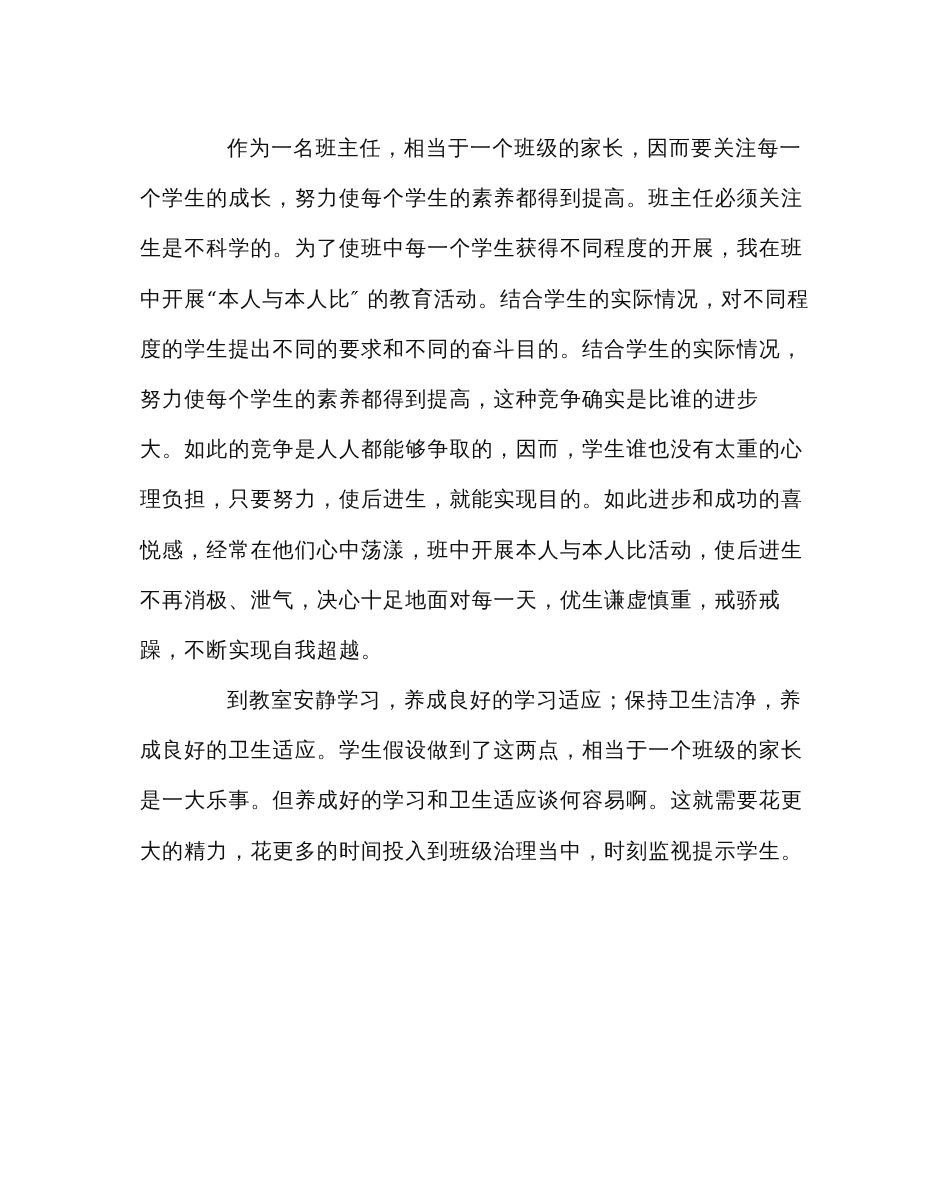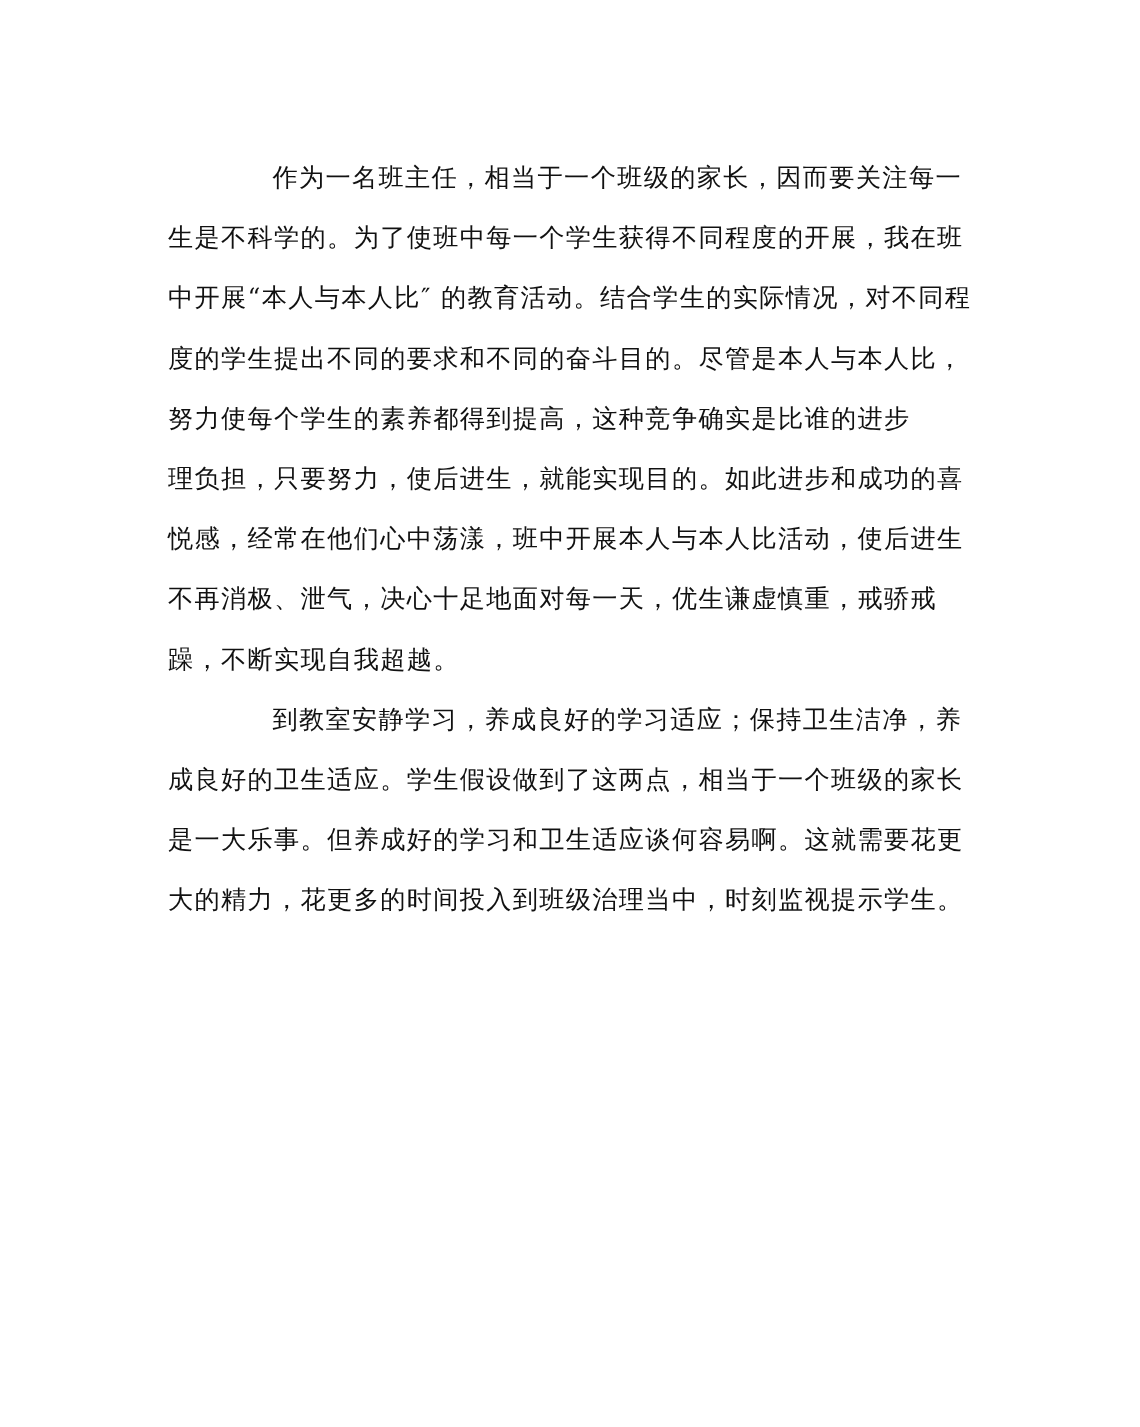--- a/index.html
+++ b/index.html
@@ -17,24 +17,26 @@
   .indent { padding-left: 87px; }
 </style>
 </head>
 <body>
 
 <div class="page">
   <div class="content">
 
     <div>
       <div class="line indent">作为一名班主任，相当于一个班级的家长，因而要关注每一</div>
+      <div class="line">个学生的成长，努力使每个学生的素养都得到提高。班主任必须关注</div>
       <div class="line">生是不科学的。为了使班中每一个学生获得不同程度的开展，我在班</div>
       <div class="line">中开展“本人与本人比″ 的教育活动。结合学生的实际情况，对不同程</div>
-      <div class="line">度的学生提出不同的要求和不同的奋斗目的。尽管是本人与本人比，</div>
+      <div class="line">度的学生提出不同的要求和不同的奋斗目的。结合学生的实际情况，</div>
       <div class="line">努力使每个学生的素养都得到提高，这种竞争确实是比谁的进步</div>
+      <div class="line">大。如此的竞争是人人都能够争取的，因而，学生谁也没有太重的心</div>
       <div class="line">理负担，只要努力，使后进生，就能实现目的。如此进步和成功的喜</div>
       <div class="line">悦感，经常在他们心中荡漾，班中开展本人与本人比活动，使后进生</div>
       <div class="line">不再消极、泄气，决心十足地面对每一天，优生谦虚慎重，戒骄戒</div>
       <div class="line">躁，不断实现自我超越。</div>
     </div>
 
 
     <div>
       <div class="line indent">到教室安静学习，养成良好的学习适应；保持卫生洁净，养</div>
       <div class="line">成良好的卫生适应。学生假设做到了这两点，相当于一个班级的家长</div>

